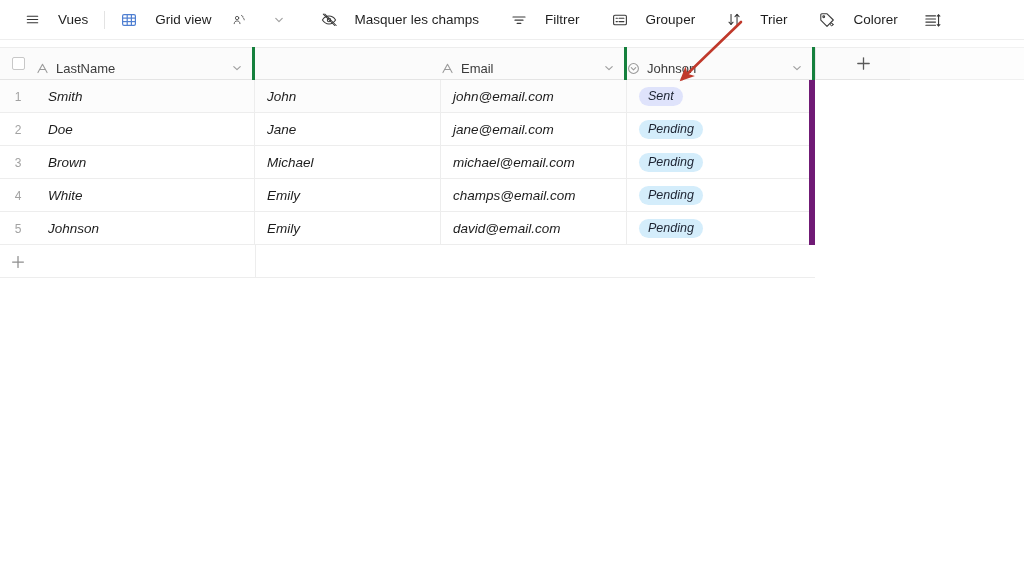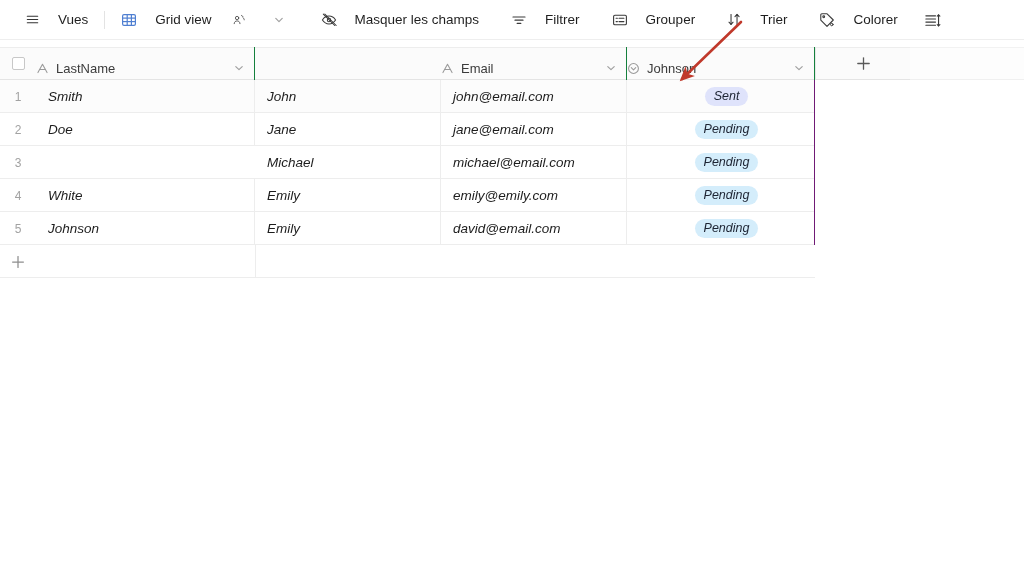--- a/index.html
+++ b/index.html
@@ -59,21 +59,21 @@
     background: #fdfdfd;
     border-top: 1px solid #f2f2f2;
     border-bottom: 1px solid #f0f0f0;
   }
 
   
   .hcell {
     position: absolute; top: 7px; height: 42px;
     display: flex; align-items: center;
     font-size: 13px; color: #3b3b3b;
-    border-right: 1px solid #15803d;
+    border-right: 3px solid #15803d;
     cursor: pointer;
   }
   .hcell .fico { margin-right: 7px; color: #9a9a9a; display:flex; }
   .hcell .hname { flex: 1 1 auto; line-height: 1; position: relative; top: 0.5px; }
   .hcell .hchev { margin-right: 9px; color: #9e9e9e; display:flex; }
 
   .checkcell {
     position: absolute; left: 0; top: 7px; width: 36px; height: 33px;
     display: flex; align-items: center; justify-content: center;
     border-right: none; cursor: pointer;
@@ -103,21 +103,21 @@
     font-size: 12px; color: #a2a2a2;
   }
   .bcell {
     position: absolute; top: 0; height: 33px;
     display: flex; align-items: center;
     padding-left: 12px;
     font-size: 13.5px; color: #1d1d1d;
     border-right: 1px solid #ededed;
     cursor: text; overflow: hidden; white-space: nowrap; font-style: italic;
   }
-  .bcell.nobord { border-right: 1px solid #701a75; justify-content: center; }
+  .bcell.nobord { border-right: 6px solid #701a75; }
 
   .pill {
     display: inline-flex; align-items: center;
     height: 19px; padding: 0 9px;
     border-radius: 10px;
     font-size: 12.5px; color: #1d2433;
     line-height: 1;
   }
 
   .addrow {
@@ -354,32 +354,33 @@
       <div class="bcell" style="left:36px;  width:219px;">Doe</div>
       <div class="bcell" style="left:255px; width:186px;">Jane</div>
       <div class="bcell" style="left:441px; width:186px;">jane@email.com</div>
       <div class="bcell nobord" style="left:627px; width:188px;">
         <span class="pill" style="background: rgb(212, 237, 251);">Pending</span>
       </div>
     </div>
 
     <div class="brow" style="top:106px;">
       <div class="rnum">3</div>
+      <div class="bcell" style="left:36px;  width:219px;">Brown</div>
       <div class="bcell" style="left:255px; width:186px;">Michael</div>
       <div class="bcell" style="left:441px; width:186px;">michael@email.com</div>
       <div class="bcell nobord" style="left:627px; width:188px;">
         <span class="pill" style="background: rgb(212, 237, 251);">Pending</span>
       </div>
     </div>
 
     <div class="brow" style="top:139px;">
       <div class="rnum">4</div>
       <div class="bcell" style="left:36px;  width:219px;">White</div>
       <div class="bcell" style="left:255px; width:186px;">Emily</div>
-      <div class="bcell" style="left:441px; width:186px;">emily@emily.com</div>
+      <div class="bcell" style="left:441px; width:186px;">champs@email.com</div>
       <div class="bcell nobord" style="left:627px; width:188px;">
         <span class="pill" style="background: rgb(212, 237, 251);">Pending</span>
       </div>
     </div>
 
     <div class="brow" style="top:172px;">
       <div class="rnum">5</div>
       <div class="bcell" style="left:36px;  width:219px;">Johnson</div>
       <div class="bcell" style="left:255px; width:186px;">Emily</div>
       <div class="bcell" style="left:441px; width:186px;">david@email.com</div>

